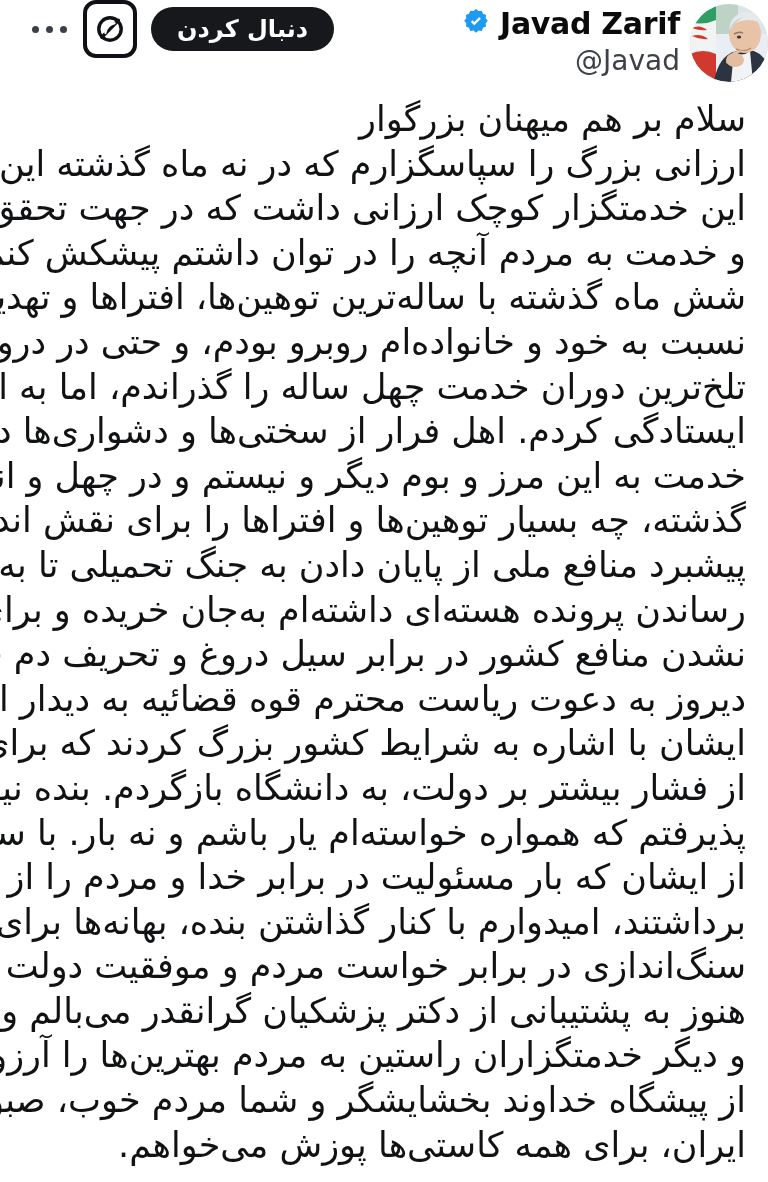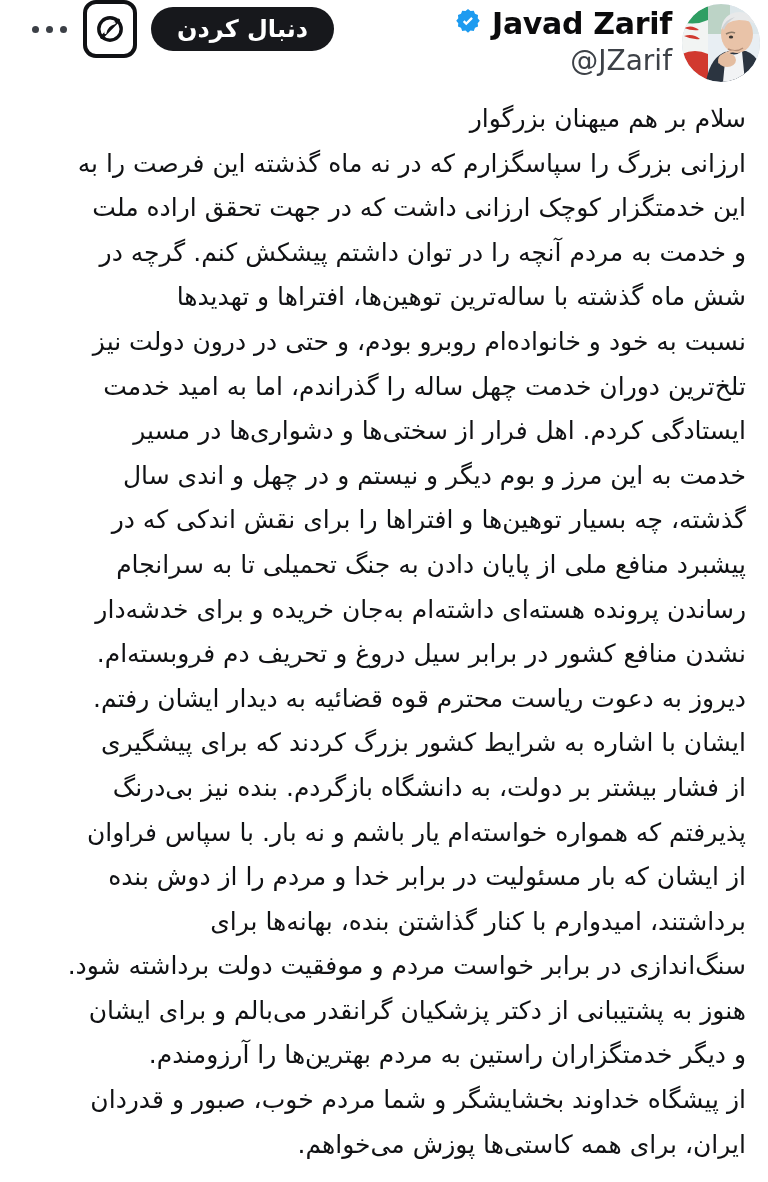--- a/index.html
+++ b/index.html
@@ -78,21 +78,20 @@
     line-height: 44px;
     direction: rtl;
     cursor: pointer;
     white-space: nowrap;
     text-align: center;
     box-sizing: border-box;
   }
 
   .header-right {
     margin-left: auto;
-    padding-right: 8px;
     padding-top: 4px;
     display: flex;
     align-items: flex-start;
     gap: 10px;
     direction: ltr;
     justify-content: flex-end;
   }
 
   .identity {
     display: flex;
@@ -136,21 +135,21 @@
 
   
   .post-body {
     direction: rtl;
     text-align: right;
     padding: 0 22px 0 24px;
     margin-top: 2px;
   }
   .post-line {
     font-family: "DejaVu Sans", "Liberation Sans", sans-serif;
-    font-size: 25px;
+    font-size: 35px;
     line-height: 44.6px;
     color: #111214;
     white-space: nowrap;
     letter-spacing: 0px;
   }
 </style>
 </head>
 <body>
 
 <div class="header">
@@ -180,21 +179,21 @@
     <div class="identity">
       <div class="identity-row">
         <span class="verified-badge">
           <svg width="30" height="30" viewBox="0 0 24 24" aria-hidden="true">
             <path fill="#1D9BF0" d="M12 1.5l2.02 1.66 2.6-.26.98 2.43 2.43.98-.26 2.6L21.43 11l-1.66 2.09.26 2.6-2.43.98-.98 2.43-2.6-.26L12 20.5l-2.02-1.66-2.6.26-.98-2.43-2.43-.98.26-2.6L2.57 11l1.66-2.09-.26-2.6 2.43-.98.98-2.43 2.6.26z"></path>
             <path fill="#ffffff" d="M10.6 14.6l-2.7-2.7 1.3-1.3 1.4 1.4 4-4 1.3 1.3z"></path>
           </svg>
         </span>
         <span class="display-name">Javad Zarif</span>
       </div>
-      <span class="handle">@JZarif</span>
+      <span class="handle">@Javad</span>
     </div>
 
     <div class="avatar">
       <svg width="78" height="78" viewBox="0 0 78 78" aria-hidden="true">
         <defs>
           <clipPath id="avclip">
               <circle cx="39" cy="39" r="39"></circle>
             </clipPath>
         </defs>
         <g clip-path="url(#avclip)">

